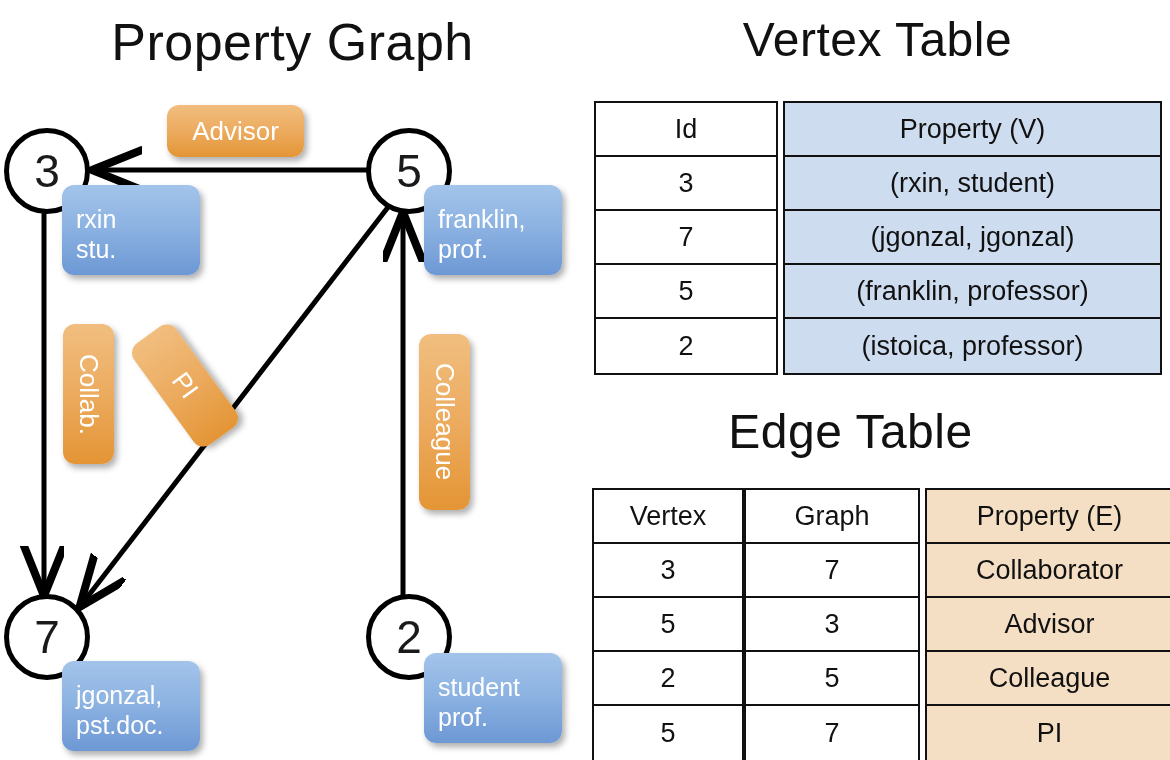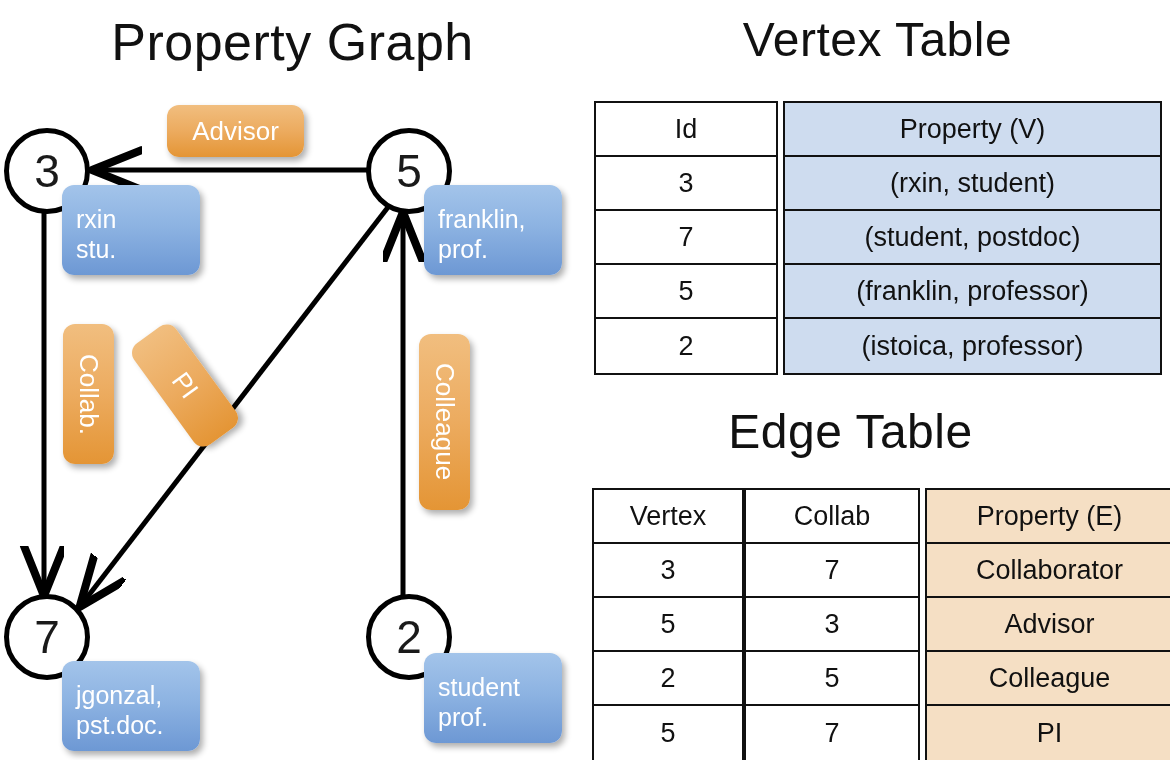--- a/index.html
+++ b/index.html
@@ -219,38 +219,38 @@
     <div class="tcell head white" style="height:54px;">Id</div>
     <div class="tcell white" style="height:54px;">3</div>
     <div class="tcell white" style="height:54px;">7</div>
     <div class="tcell white" style="height:54px;">5</div>
     <div class="tcell white" style="height:54px;">2</div>
   </div>
 
   <div class="tbl-col" style="width:379px;">
     <div class="tcell head blue" style="height:54px;">Property (V)</div>
     <div class="tcell blue" style="height:54px;">(rxin, student)</div>
-    <div class="tcell blue" style="height:54px;">(student, postdoc)</div>
+    <div class="tcell blue" style="height:54px;">(jgonzal, jgonzal)</div>
     <div class="tcell blue" style="height:54px;">(franklin, professor)</div>
     <div class="tcell blue" style="height:54px;">(istoica, professor)</div>
   </div>
 </div>
 
 <div class="tbl" id="edge-table" style="left:592px; top:488px;">
 
   <div class="tbl-col" style="width:152px;">
     <div class="tcell head white" style="height:54px;">Vertex</div>
     <div class="tcell white" style="height:54px;">3</div>
     <div class="tcell white" style="height:54px;">5</div>
     <div class="tcell white" style="height:54px;">2</div>
     <div class="tcell white" style="height:54px;">5</div>
   </div>
 
   <div class="tbl-col" style="width:176px; margin-left:0;">
-    <div class="tcell head white" style="height:54px;">Collab</div>
+    <div class="tcell head white" style="height:54px;">Graph</div>
     <div class="tcell white" style="height:54px;">7</div>
     <div class="tcell white" style="height:54px;">3</div>
     <div class="tcell white" style="height:54px;">5</div>
     <div class="tcell white" style="height:54px;">7</div>
   </div>
 
   <div class="tbl-col" style="width:249px;">
     <div class="tcell head orange" style="height:54px;">Property (E)</div>
     <div class="tcell orange" style="height:54px;">Collaborator</div>
     <div class="tcell orange" style="height:54px;">Advisor</div>

